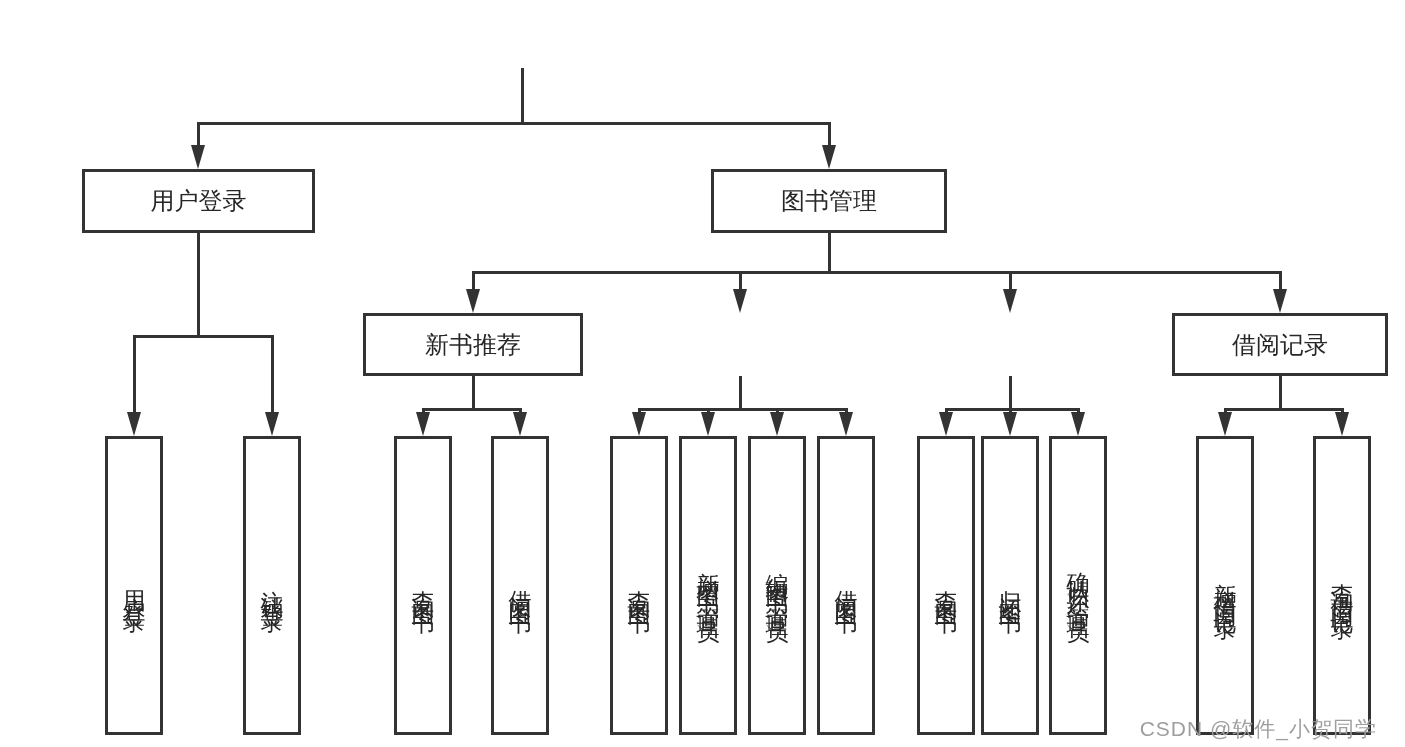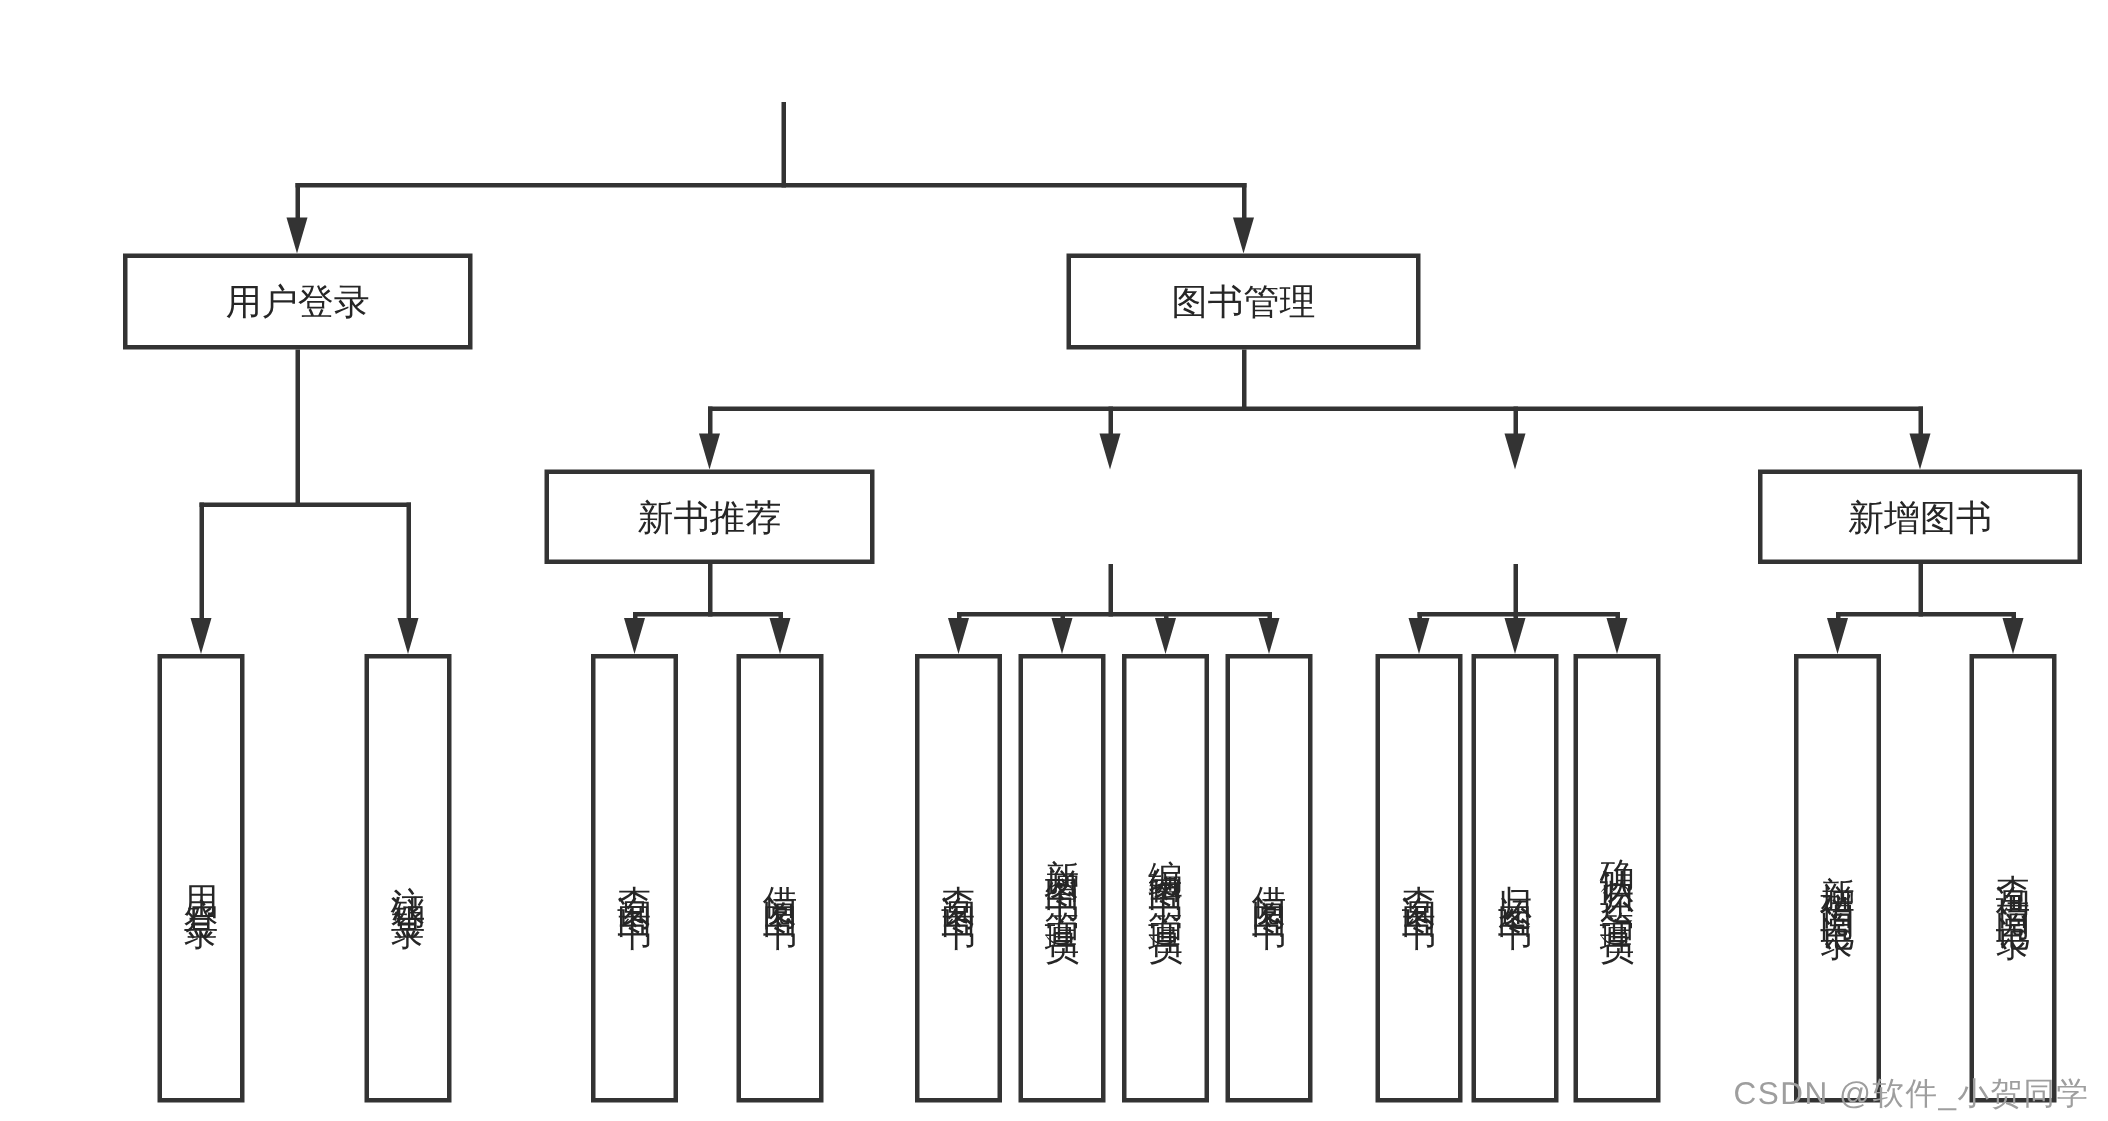--- a/index.html
+++ b/index.html
@@ -17,21 +17,21 @@
     font-size:23px;letter-spacing:7px;line-height:1;
   }
   .h-line{position:absolute;height:3px;background:#333333;}
   .v-line{position:absolute;width:3px;background:#333333;}
   .arrow{
     position:absolute;width:0;height:0;
     border-left:7px solid transparent;border-right:7px solid transparent;
     border-top:24px solid #333333;
   }
   .watermark{
-    position:absolute;right:12px;bottom:4px;z-index:5;
+    position:absolute;right:28px;bottom:4px;z-index:5;
     font-size:21px;color:#9e9e9e;letter-spacing:1px;white-space:nowrap;
   }
 </style>
 </head>
 <body>
 
 <div class="stage">
 
 
   <div class="v-line" style="left:521px;top:68px;height:57px"></div>
@@ -56,21 +56,21 @@
   <div class="v-line" style="left:472px;top:271px;height:21px"></div>
   <div class="arrow" style="left:466px;top:289px"></div>
   <div class="v-line" style="left:739px;top:271px;height:21px"></div>
   <div class="arrow" style="left:733px;top:289px"></div>
   <div class="v-line" style="left:1009px;top:271px;height:21px"></div>
   <div class="arrow" style="left:1003px;top:289px"></div>
   <div class="v-line" style="left:1279px;top:271px;height:21px"></div>
   <div class="arrow" style="left:1273px;top:289px"></div>
 
   <div class="node" style="left:363px;top:313px;width:220px;height:63px">新书推荐</div>
-  <div class="node" style="left:1172px;top:313px;width:216px;height:63px">新增图书</div>
+  <div class="node" style="left:1172px;top:313px;width:216px;height:63px">借阅记录</div>
 
   <div class="v-line" style="left:472px;top:376px;height:35px"></div>
   <div class="h-line" style="left:422px;top:408px;width:100px"></div>
   <div class="v-line" style="left:422px;top:408px;height:8px"></div>
   <div class="arrow" style="left:416px;top:412px"></div>
   <div class="v-line" style="left:519px;top:408px;height:8px"></div>
   <div class="arrow" style="left:513px;top:412px"></div>
 
   <div class="v-line" style="left:739px;top:376px;height:35px"></div>
   <div class="h-line" style="left:638px;top:408px;width:210px"></div>

